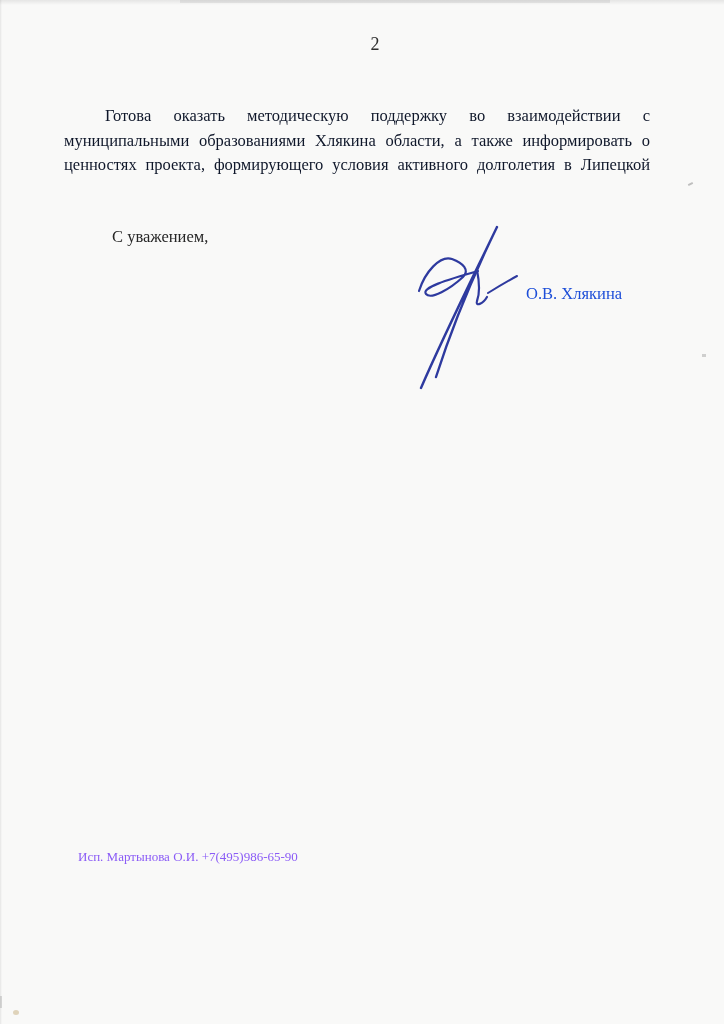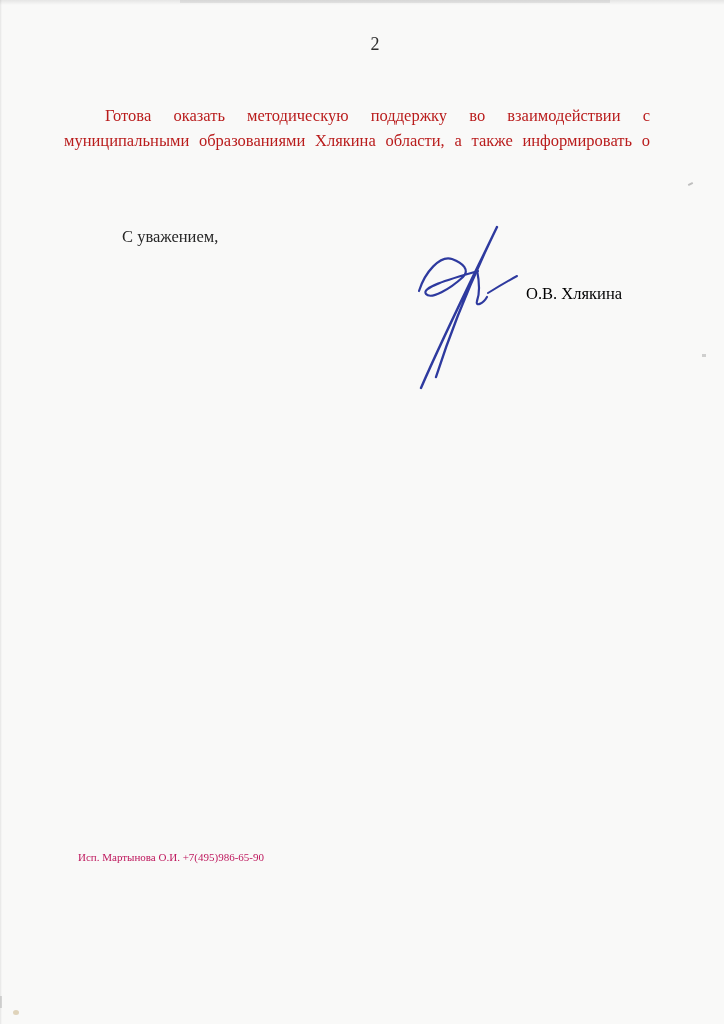--- a/index.html
+++ b/index.html
@@ -47,84 +47,85 @@
     font-size: 18px;
     color: #2e2e2e;
   }
   .body-text {
     position: absolute;
     left: 64px;
     top: 104px;
     width: 586px;
     font-size: 16.5px;
     line-height: 24.6px;
-    color: #b91c1c;
+    color: #0f172a;
   }
   .body-line {
     text-align: justify;
     text-align-last: justify;
     white-space: nowrap;
   }
   .body-line.first {
     padding-left: 41px;
   }
   .body-line.last {
     text-align-last: left;
     white-space: normal;
   }
   .closing {
     position: absolute;
-    left: 122px;
+    left: 112px;
     top: 225px;
     font-size: 16.5px;
     line-height: 24.6px;
     color: #262626;
   }
   .signature {
     position: absolute;
     left: 403px;
     top: 205px;
     width: 130px;
     height: 195px;
   }
   .signer-name {
     position: absolute;
     left: 526px;
     top: 283px;
     font-size: 16.5px;
     line-height: 22px;
-    color: #000000;
+    color: #1d4ed8;
   }
   .footer-note {
     position: absolute;
     left: 78px;
     top: 849px;
-    font-size: 11px;
+    font-size: 13px;
     line-height: 16px;
-    color: #be185d;
+    color: #8b5cf6;
   }
 </style>
 </head>
 <body>
 
 <div class="page">
 
   <div class="top-smudge"></div>
   <div class="top-smudge2"></div>
   <div class="left-edge"></div>
   <div class="speck speck-a"></div>
   <div class="speck speck-b"></div>
   <div class="speck speck-c"></div>
   <div class="speck speck-d"></div>
 
   <div class="page-number">2</div>
 
   <div class="body-text">
     <div class="body-line first">Готова оказать методическую поддержку во взаимодействии с</div>
     <div class="body-line">муниципальными образованиями Хлякина области, а также информировать о</div>
+    <div class="body-line">ценностях проекта, формирующего условия активного долголетия в Липецкой</div>
   </div>
 
   <div class="closing">С уважением,</div>
 
   <svg class="signature" viewBox="403 205 130 195" xmlns="http://www.w3.org/2000/svg">
     <g fill="none" stroke="#2e3a9f" stroke-linecap="round" stroke-linejoin="round">
       <path stroke-width="2.4" d="M 421 388 C 443 337 470 283 497 227 C 475 272 452 327 436 377"></path>
       <path stroke-width="2.2" d="M 419 291 C 425 272 440 255 452 259 C 463 263 470 270 463 277 C 450 289 431 300 426 294 C 421 288 446 280 478 271"></path>
       <path stroke-width="2.2" d="M 477 270 C 479 280 480 293 477 301 C 475 307 483 304 487 297"></path>
       <path stroke-width="2.0" d="M 488 293 C 496 288 506 282 517 276"></path>

